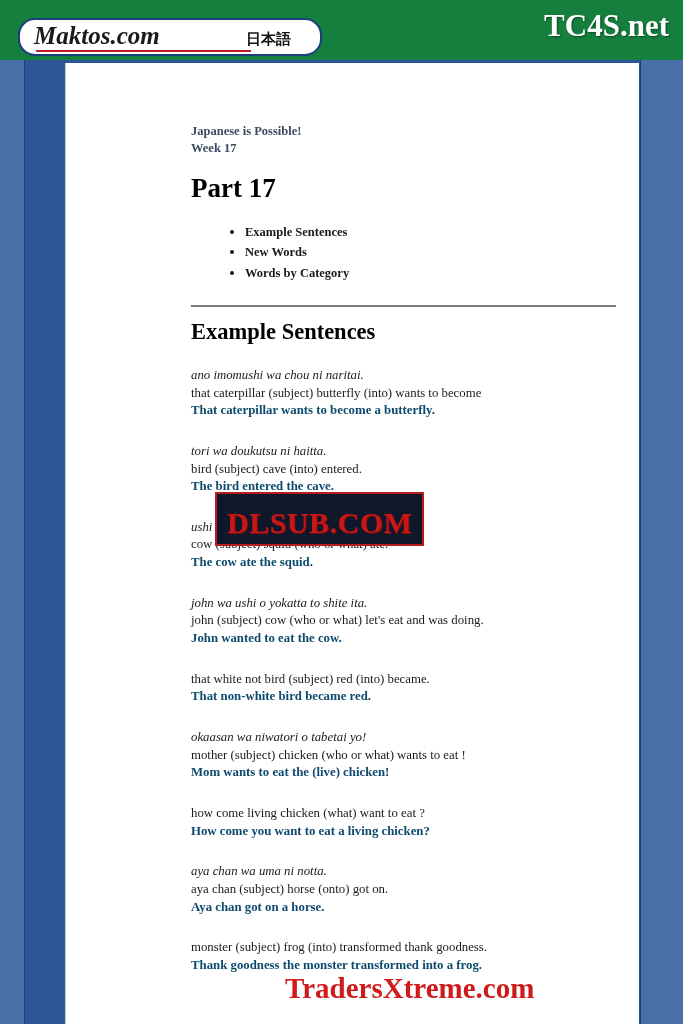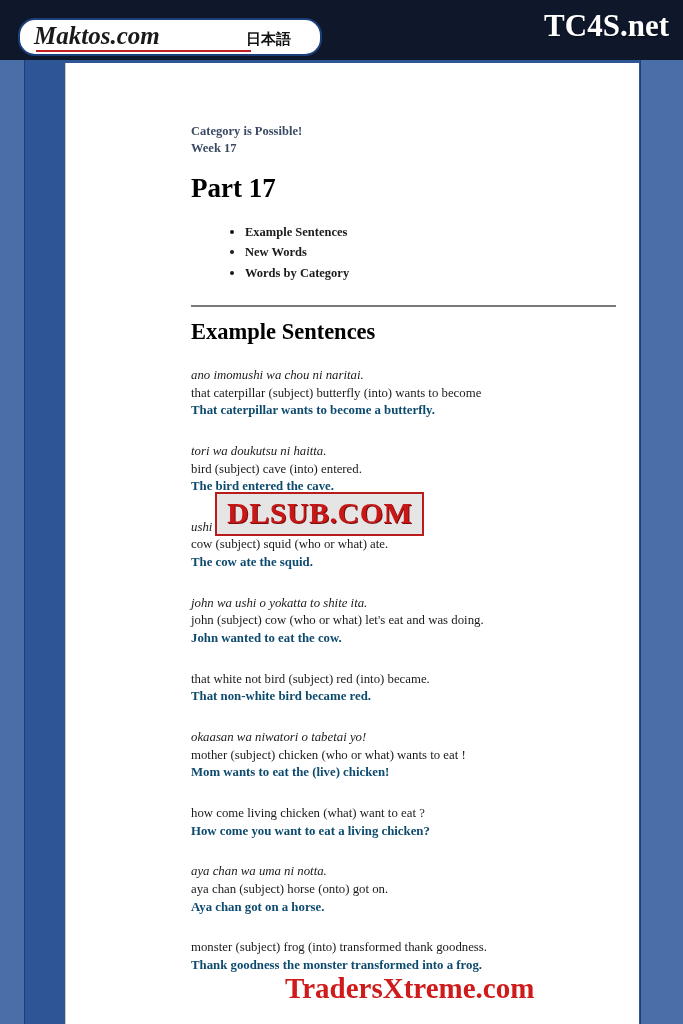--- a/index.html
+++ b/index.html
@@ -15,21 +15,21 @@
     overflow: hidden;
   }
 
   
   .top-bar {
     position: absolute;
     left: 0;
     top: 0;
     width: 683px;
     height: 60px;
-    background: #0f172a;
+    background: #15803d;
     z-index: 5;
   }
   .logo-box {
     position: absolute;
     left: 18px;
     top: 18px;
     width: 300px;
     height: 34px;
     background: #ffffff;
     border: 2px solid #1b3f7a;
@@ -175,22 +175,22 @@
     font-size: 12.8px;
     color: #0c4a6e;
     line-height: 1.38;
   }
 
   
   .wm-dlsub {
     position: absolute;
     left: 215px;
     top: 492px;
-    padding: 2px 10px 4px 10px;
-    background: #e5e5e5;
+    padding: 12px 10px 4px 10px;
+    background: #0f172a;
     border: 2px solid #b81c1c;
     z-index: 20;
   }
   .wm-dlsub span {
     font-family: "Liberation Serif", serif;
     font-weight: bold;
     font-size: 30px;
     color: #c81717;
     letter-spacing: 0.5px;
     text-shadow: 1px 1px 0 #7b0d0d;
@@ -221,21 +221,21 @@
     <div class="logo-jp">日本語</div>
   </div>
   <div class="site-brand">TC4S.net</div>
 </div>
 
 <div class="page-frame">
   <div class="page-sheet">
     <div class="content">
 
       <div class="kicker">
-        <div>Category is Possible!</div>
+        <div>Japanese is Possible!</div>
         <div>Week 17</div>
       </div>
 
       <h1 class="part-title">Part 17</h1>
 
       <ul class="toc">
         <li><span>Example Sentences</span></li>
         <li><span>New Words</span></li>
         <li><span>Words by Category</span></li>
       </ul>

